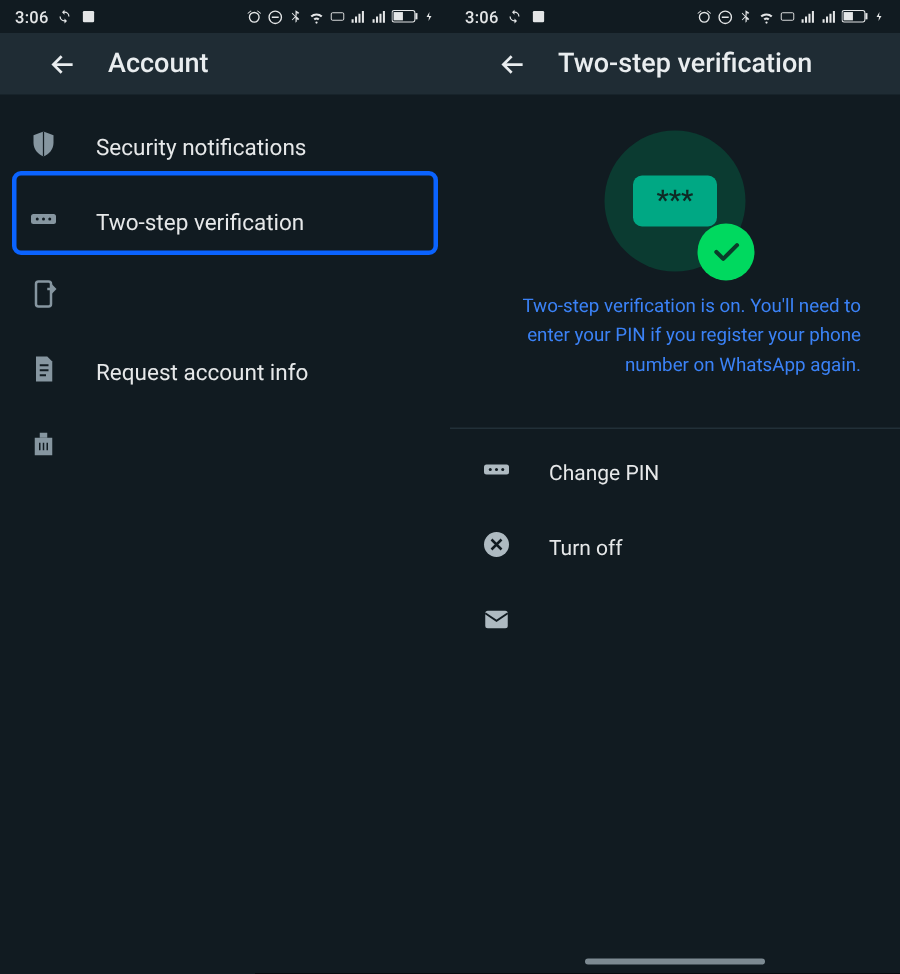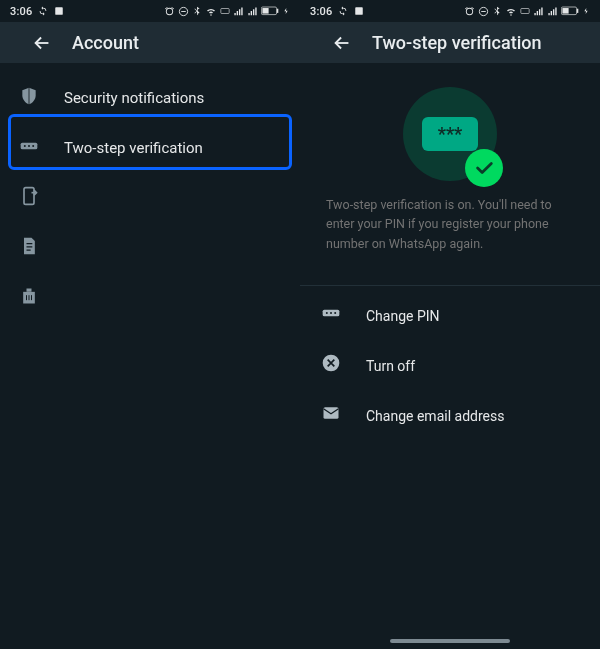--- a/index.html
+++ b/index.html
@@ -30,21 +30,21 @@
 
     
     .hl-box { position: absolute; left: 8px; width: 284px; top: 114px; height: 56px; border: 3px solid #0a63ff; border-radius: 6px; pointer-events: none; }
 
     
     .tsv-hero { display: flex; flex-direction: column; align-items: center; padding: 24px 20px 18px; }
     .tsv-circle { width: 94px; height: 94px; border-radius: 50%; background: #0b3b31; display: flex; align-items: center; justify-content: center; position: relative; }
     .tsv-card { width: 56px; height: 34px; border-radius: 6px; background: #00a884; display: flex; align-items: center; justify-content: center; gap: 4px; }
     .tsv-card span { font-size: 18px; font-weight: 700; color: #0e2a25; line-height: 1; }
     .tsv-badge { position: absolute; right: -6px; bottom: -6px; width: 38px; height: 38px; border-radius: 50%; background: #00d95f; display: flex; align-items: center; justify-content: center; }
-    .tsv-desc { text-align: left; font-size: 12.5px; line-height: 1.55; color: #737373; padding: 14px 6px 0; }
+    .tsv-desc { text-align: right; font-size: 12.5px; line-height: 1.55; color: #3b82f6; padding: 14px 6px 0; }
     .sep { height: 1px; background: #223038; margin: 14px 0 2px; }
 
     .actions .row { padding: 14px 20px; }
     .actions .ico { color: #aebac1; }
     .actions .label { font-size: 14px; }
 
     
     .nav-indicator { position: absolute; bottom: 6px; left: 50%; transform: translateX(-50%); width: 120px; height: 4px; background: #7d8a92; border-radius: 3px; }
   </style>
 </head>
@@ -164,20 +164,21 @@
           </span>
       </div>
 
       <div class="row">
         <span class="ico">
             <svg width="20" height="20" viewBox="0 0 24 24" fill="#8696a0">
               <path d="M6 2h9l4 4v16H6z"></path>
               <path d="M9 9h7M9 13h7M9 17h5" stroke="#111b21" stroke-width="1.5"></path>
             </svg>
           </span>
+        <span class="label">Request account info</span>
       </div>
 
       <div class="row">
         <span class="ico">
             <svg width="20" height="20" viewBox="0 0 24 24" fill="#8696a0">
               <path d="M5 7h14v14H5z"></path>
               <path d="M3 7h18M9 3h6v4H9z"></path>
               <path d="M9 11v6M12 11v6M15 11v6" stroke="#111b21" stroke-width="1.2"></path>
             </svg>
           </span>
@@ -303,20 +304,19 @@
           </span>
         <span class="label">Turn off</span>
       </div>
       <div class="row">
         <span class="ico">
             <svg width="20" height="20" viewBox="0 0 24 24" fill="#aebac1">
               <rect x="3" y="5" width="18" height="14" rx="2"></rect>
               <path d="M3 7l9 6l9-6" stroke="#111b21" stroke-width="1.5" fill="none"></path>
             </svg>
           </span>
-        <span class="label">Change email address</span>
       </div>
     </div>
 
     <div class="nav-indicator"></div>
   </div>
 
 </div>
 
 </body></html>

